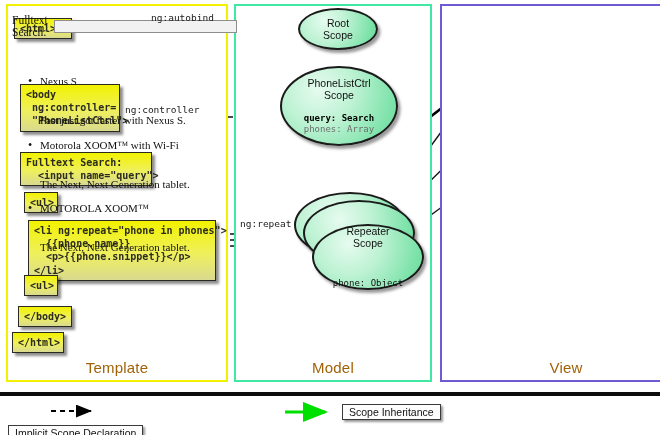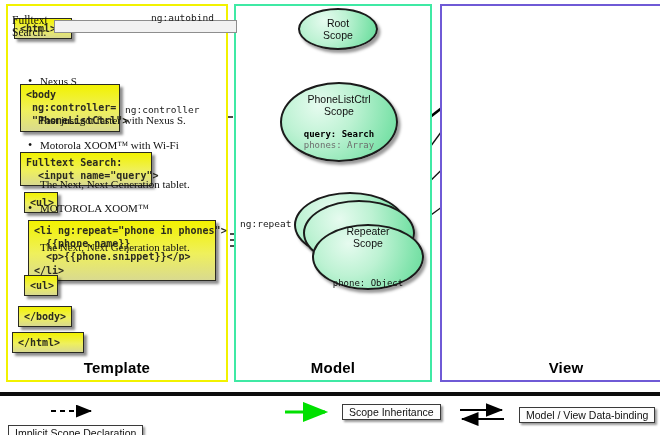--- a/index.html
+++ b/index.html
@@ -7,21 +7,21 @@
        font-family:"Liberation Sans",sans-serif;}
   #stage{position:relative;width:660px;height:435px;background:#fff;}
 
   
   .panel{position:absolute;background:#fff;box-sizing:border-box;}
   .panel.template{left:6px;  top:4px;  width:222px; height:378px; border:2px solid #f2f200;}
   .panel.model{   left:234px;top:4px;  width:198px; height:378px; border:2px solid #3fe9a4;}
   .panel.view{    left:440px;top:4px;  width:252px; height:378px; border:2px solid #6f5ad6;}
 
   .panel-label{position:absolute;bottom:4px;left:0;width:100%;text-align:center;
-               font-size:15px;font-weight:bold;color:#000000;letter-spacing:.2px;}
+               font-size:15px;font-weight:normal;color:#a16207;letter-spacing:.2px;}
 
   
   .codebox{position:absolute;box-sizing:border-box;
            border:1.6px solid #2a2a22;
            background:linear-gradient(180deg,#f2f200 0%,#eff05c 55%,#d9da8f 100%);
            box-shadow:2.5px 2.5px 2.5px rgba(0,0,0,.45);
            font-family:"DejaVu Sans Mono","Liberation Mono",monospace;
            font-size:10px;line-height:1.32;color:#2b2b20;
            padding:3px 5px;white-space:pre;font-weight:bold;}
 
@@ -119,32 +119,32 @@
 
   <div class="codebox" style="left:28px;top:220px;width:188px;">&lt;li ng:repeat="phone in phones"&gt;
   {{phone.name}}
   &lt;p&gt;{{phone.snippet}}&lt;/p&gt;
 &lt;/li&gt;</div>
 
   <div class="codebox" style="left:24px;top:275px;width:34px;">&lt;ul&gt;</div>
 
   <div class="codebox" style="left:18px;top:306px;width:54px;">&lt;/body&gt;</div>
 
-  <div class="codebox" style="left:12px;top:332px;width:72px;">&lt;/html&gt;</div>
+  <div class="codebox" style="left:12px;top:332px;width:52px;">&lt;/html&gt;</div>
 
   <div class="panel model">
     <div class="panel-label">Model</div>
   </div>
 
   <div class="ellipse" style="left:298px;top:8px;width:80px;height:42px;
               display:flex;align-items:center;justify-content:center;">
     <div class="ell-title">Root<br>Scope</div>
   </div>
 
-  <div class="ellipse" style="left:280px;top:82px;width:118px;height:80px;
+  <div class="ellipse" style="left:280px;top:66px;width:118px;height:80px;
               display:flex;flex-direction:column;align-items:center;justify-content:center;gap:7px;">
     <div class="ell-title">PhoneListCtrl<br>Scope</div>
     <div class="ell-props" style="margin-top:4px;">
       <div class="strong">query: Search</div>
       <div class="dim">phones: Array</div>
     </div>
   </div>
 
   <div class="ellipse" style="left:294px;top:192px;width:112px;height:66px;"></div>
   <div class="ellipse" style="left:303px;top:200px;width:112px;height:66px;"></div>
@@ -193,23 +193,16 @@
       <span class="legend-box">Implicit Scope Declaration</span>
     </div>
 
     <div class="legend-item" style="left:285px;top:0;">
       <svg width="50" height="14">
         <line x1="0" y1="7" x2="40" y2="7" stroke="#00e000" stroke-width="3.2" marker-end="url(#ahGreen)"></line>
       </svg>
       <span class="legend-box">Scope Inheritance</span>
     </div>
 
-    <div class="legend-item" style="left:460px;top:0;">
-      <svg width="52" height="20" style="margin-top:1px;">
-        <line x1="0" y1="5" x2="42" y2="5" stroke="#000" stroke-width="2.2" marker-end="url(#ahBlack)"></line>
-        <line x1="44" y1="14" x2="2" y2="14" stroke="#000" stroke-width="2.2" marker-end="url(#ahBlack)"></line>
-      </svg>
-      <span class="legend-box">Model / View Data-binding</span>
-    </div>
 
   </div>
 
 </div>
 
 </body></html>

